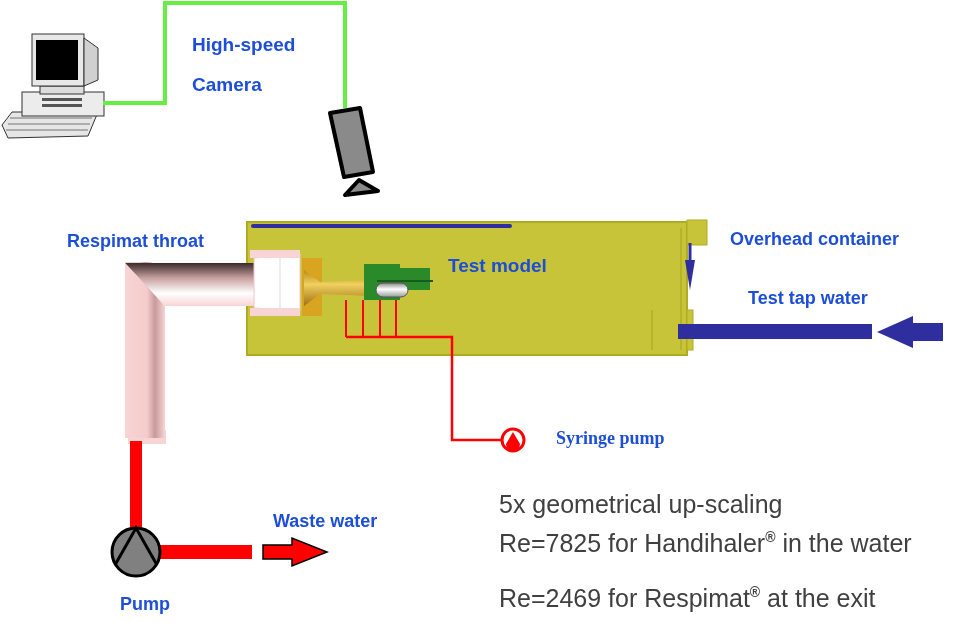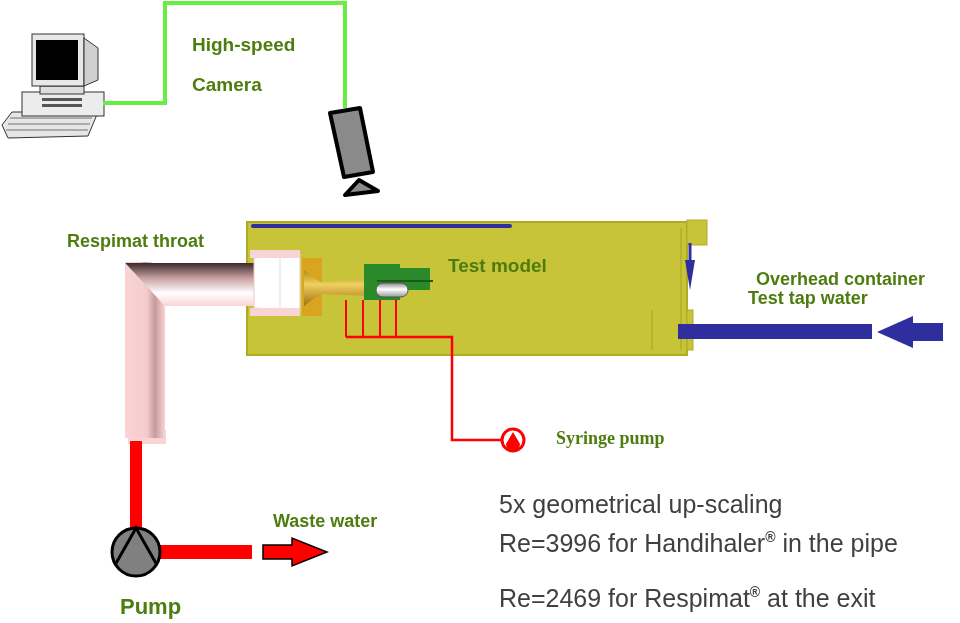--- a/index.html
+++ b/index.html
@@ -1,18 +1,18 @@
 <!DOCTYPE html>
 <html><head>
 <meta charset="utf-8">
 <style>
   html, body { margin: 0; padding: 0; background: #ffffff; }
   body { width: 960px; height: 623px; position: relative; overflow: hidden; font-family: "Liberation Sans", sans-serif; }
   svg#diagram { position: absolute; left: 0; top: 0; }
-  .lbl { position: absolute; font-weight: bold; font-size: 19px; color: #4d7c0f; white-space: nowrap; font-family: "Liberation Sans", sans-serif; text-align: right; }
+  .lbl { position: absolute; font-weight: bold; font-size: 19px; color: #1d4ed8; white-space: nowrap; font-family: "Liberation Sans", sans-serif; text-align: right; }
   .note { position: absolute; left: 499px; font-size: 25px; color: #404040; white-space: nowrap; font-family: "Liberation Sans", sans-serif; line-height: 30px; }
   .note sup { font-size: 14px; font-weight: bold; vertical-align: 10px; }
 </style>
 </head>
 <body>
 
 <svg id="diagram" width="960" height="623" viewBox="0 0 960 623">
   <defs>
     <linearGradient id="throatH" x1="0" y1="0" x2="0" y2="1">
       <stop offset="0" stop-color="#3a2a2a"></stop>
@@ -122,21 +122,21 @@
   <g>
     <circle cx="136" cy="552" r="24" fill="#808080" stroke="#000" stroke-width="3"></circle>
     <polyline points="115,565 136,528 157,565" fill="none" stroke="#000" stroke-width="3"></polyline>
   </g>
 </svg>
 
 <div class="lbl" style="left:192px; top:34px;">High-speed</div>
 <div class="lbl" style="left:192px; top:74px;">Camera</div>
 <div class="lbl" style="left:67px; top:231px; font-size:18px;">Respimat throat</div>
 <div class="lbl" style="left:448px; top:255px;">Test model</div>
-<div class="lbl" style="left:756px; top:229px; font-size:18px;margin-top:40px;">Overhead container</div>
+<div class="lbl" style="left:730px; top:229px; font-size:18px;">Overhead container</div>
 <div class="lbl" style="left:748px; top:288px; font-size:18px;">Test tap water</div>
 <div class="lbl" style="left:556px; top:428px; font-size:18px;font-family:Liberation Serif, serif;">Syringe pump</div>
 <div class="lbl" style="left:273px; top:511px; font-size:18px;">Waste water</div>
-<div class="lbl" style="left:120px; top:594px; font-size:22px;">Pump</div>
+<div class="lbl" style="left:120px; top:594px; font-size:18px;">Pump</div>
 
 <div class="note" style="top:489px;">5x geometrical up-scaling</div>
-<div class="note" style="top:522px;"><span>Re=3996 for Handihaler</span><sup>®</sup><span> in the pipe</span></div>
+<div class="note" style="top:522px;"><span>Re=7825 for Handihaler</span><sup>®</sup><span> in the water</span></div>
 <div class="note" style="top:555px;margin-top:22px;"><span>Re=2469 for Respimat</span><sup>®</sup><span> at the exit</span></div>
 
 </body></html>

